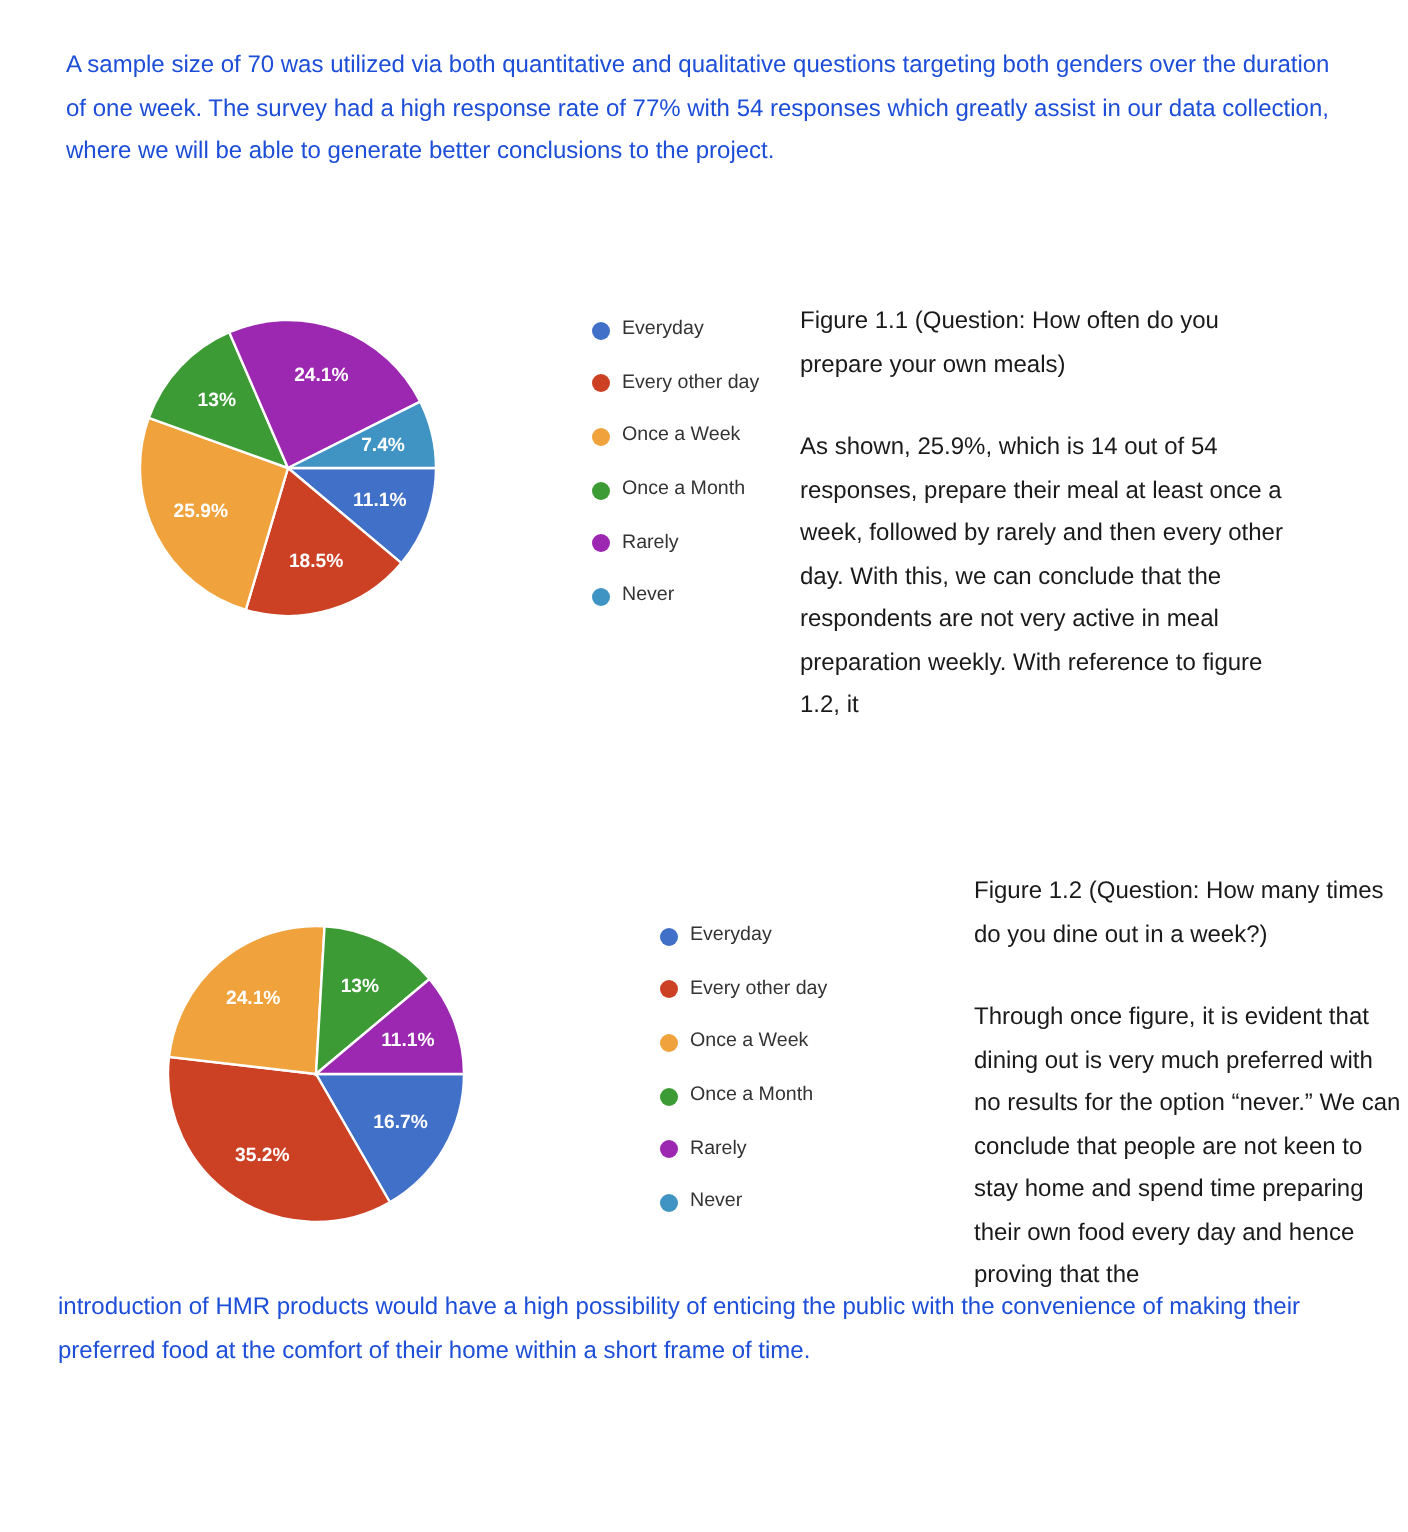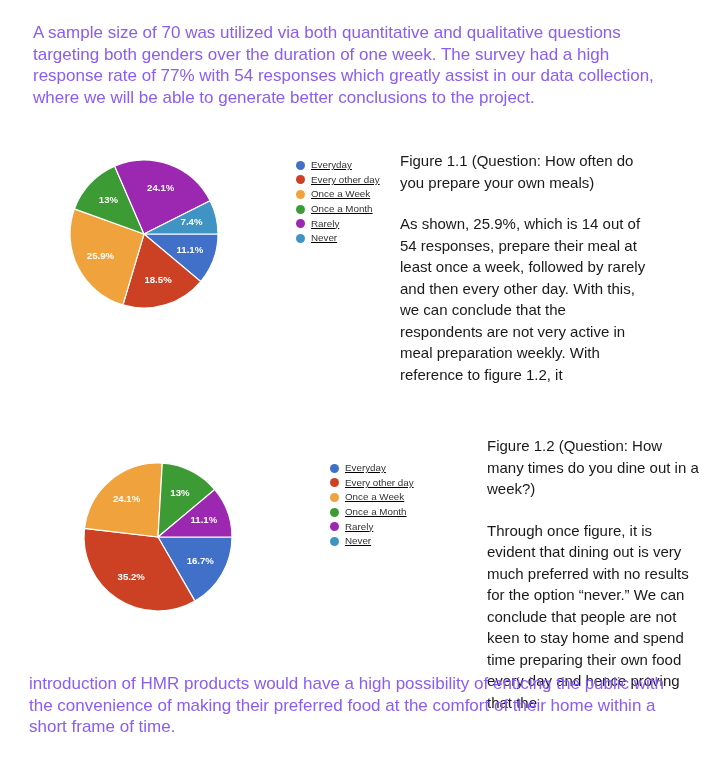--- a/index.html
+++ b/index.html
@@ -17,50 +17,49 @@
   }
 
   .page {
     position: absolute;
     inset: 0;
   }
 
   
   .para {
     position: absolute;
-    font-size: 17px;
+    font-size: 12px;
     line-height: 21.5px;
-    color: #8b5cf6;
+    color: #1d4ed8;
     text-align: left;
     white-space: pre-wrap;
   }
 
   #intro-paragraph {
     left: 33px;
     top: 22px;
     width: 641px;
   }
 
   #fig1-continuation {
     left: 29px;
     top: 338px;
     width: 650px;
   }
 
   #fig2-continuation {
     left: 29px;
     top: 643px;
     width: 650px;
-    margin-top: 30px;
   }
 
   
   .side-col {
     position: absolute;
-    font-size: 15px;
+    font-size: 12px;
     line-height: 21.5px;
     color: #1a1a1a;
   }
   .side-col .caption { margin: 0; }
   .side-col .body { margin: 20px 0 0 0; }
 
   #fig1-side { left: 400px; top: 150px; width: 248px; }
   #fig2-side { left: 443px; top: 435px; width: 215px; margin-left: 44px; }
 
   
@@ -88,22 +87,21 @@
     text-anchor: middle;
     dominant-baseline: middle;
     paint-order: stroke;
   }
 
   
   .legend {
     position: absolute;
     display: flex;
     flex-direction: column;
-    gap: 0px;
-    text-decoration: underline;
+    gap: 12px;
   }
   #figure-1 .legend { left: 268px; top: 18px; }
   #figure-2 .legend { left: 260px; top: 18px; }
 
   .legend-item {
     display: flex;
     align-items: center;
     height: 14.6px;
   }
   .legend-dot {

